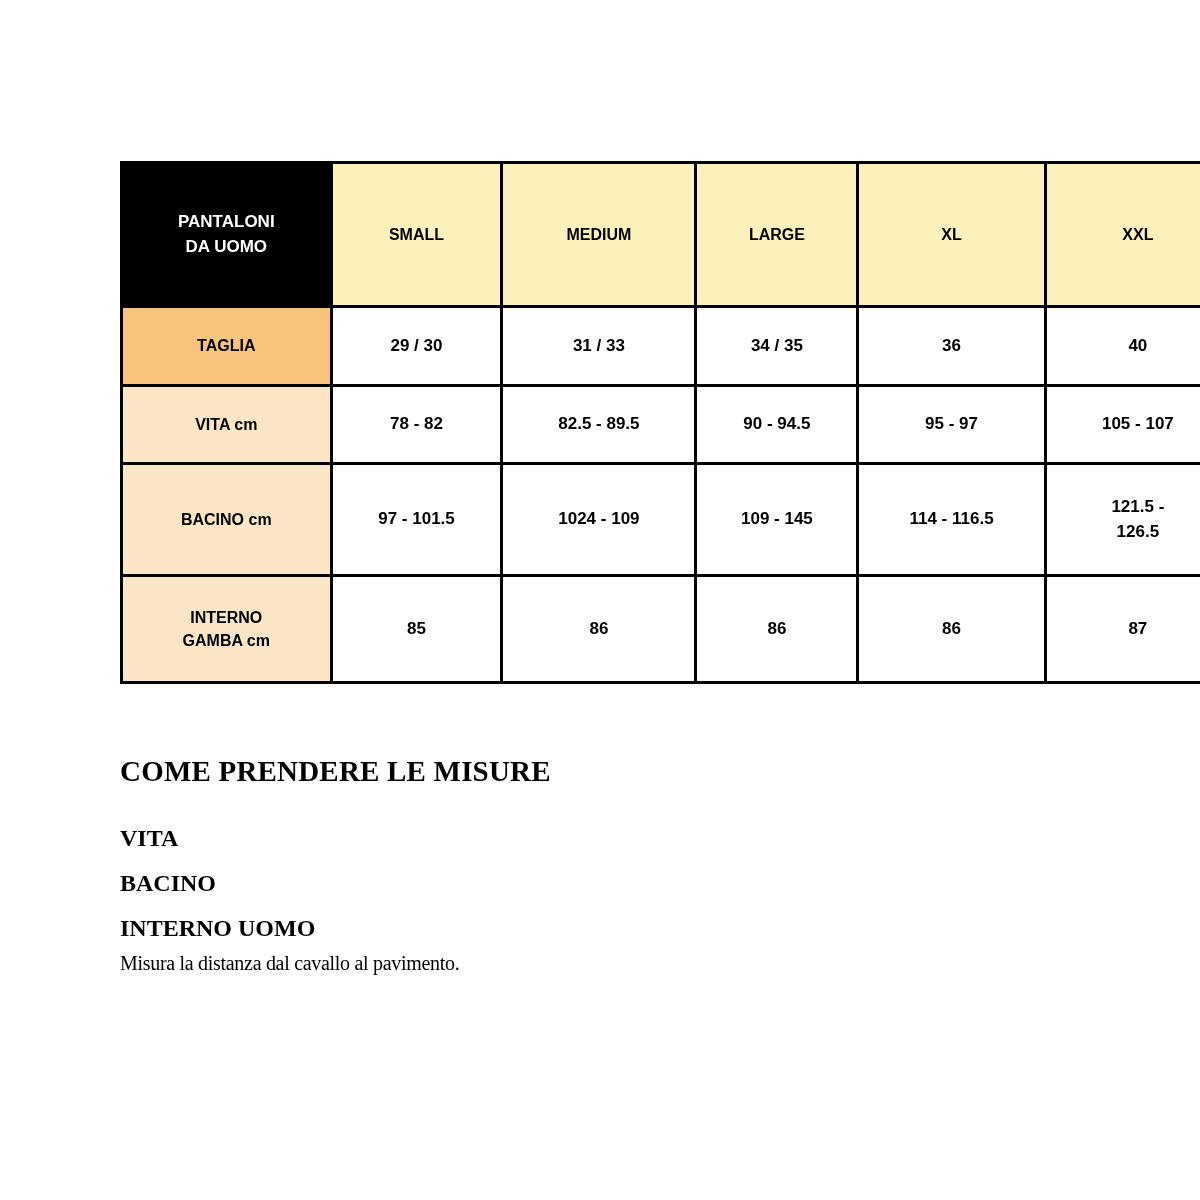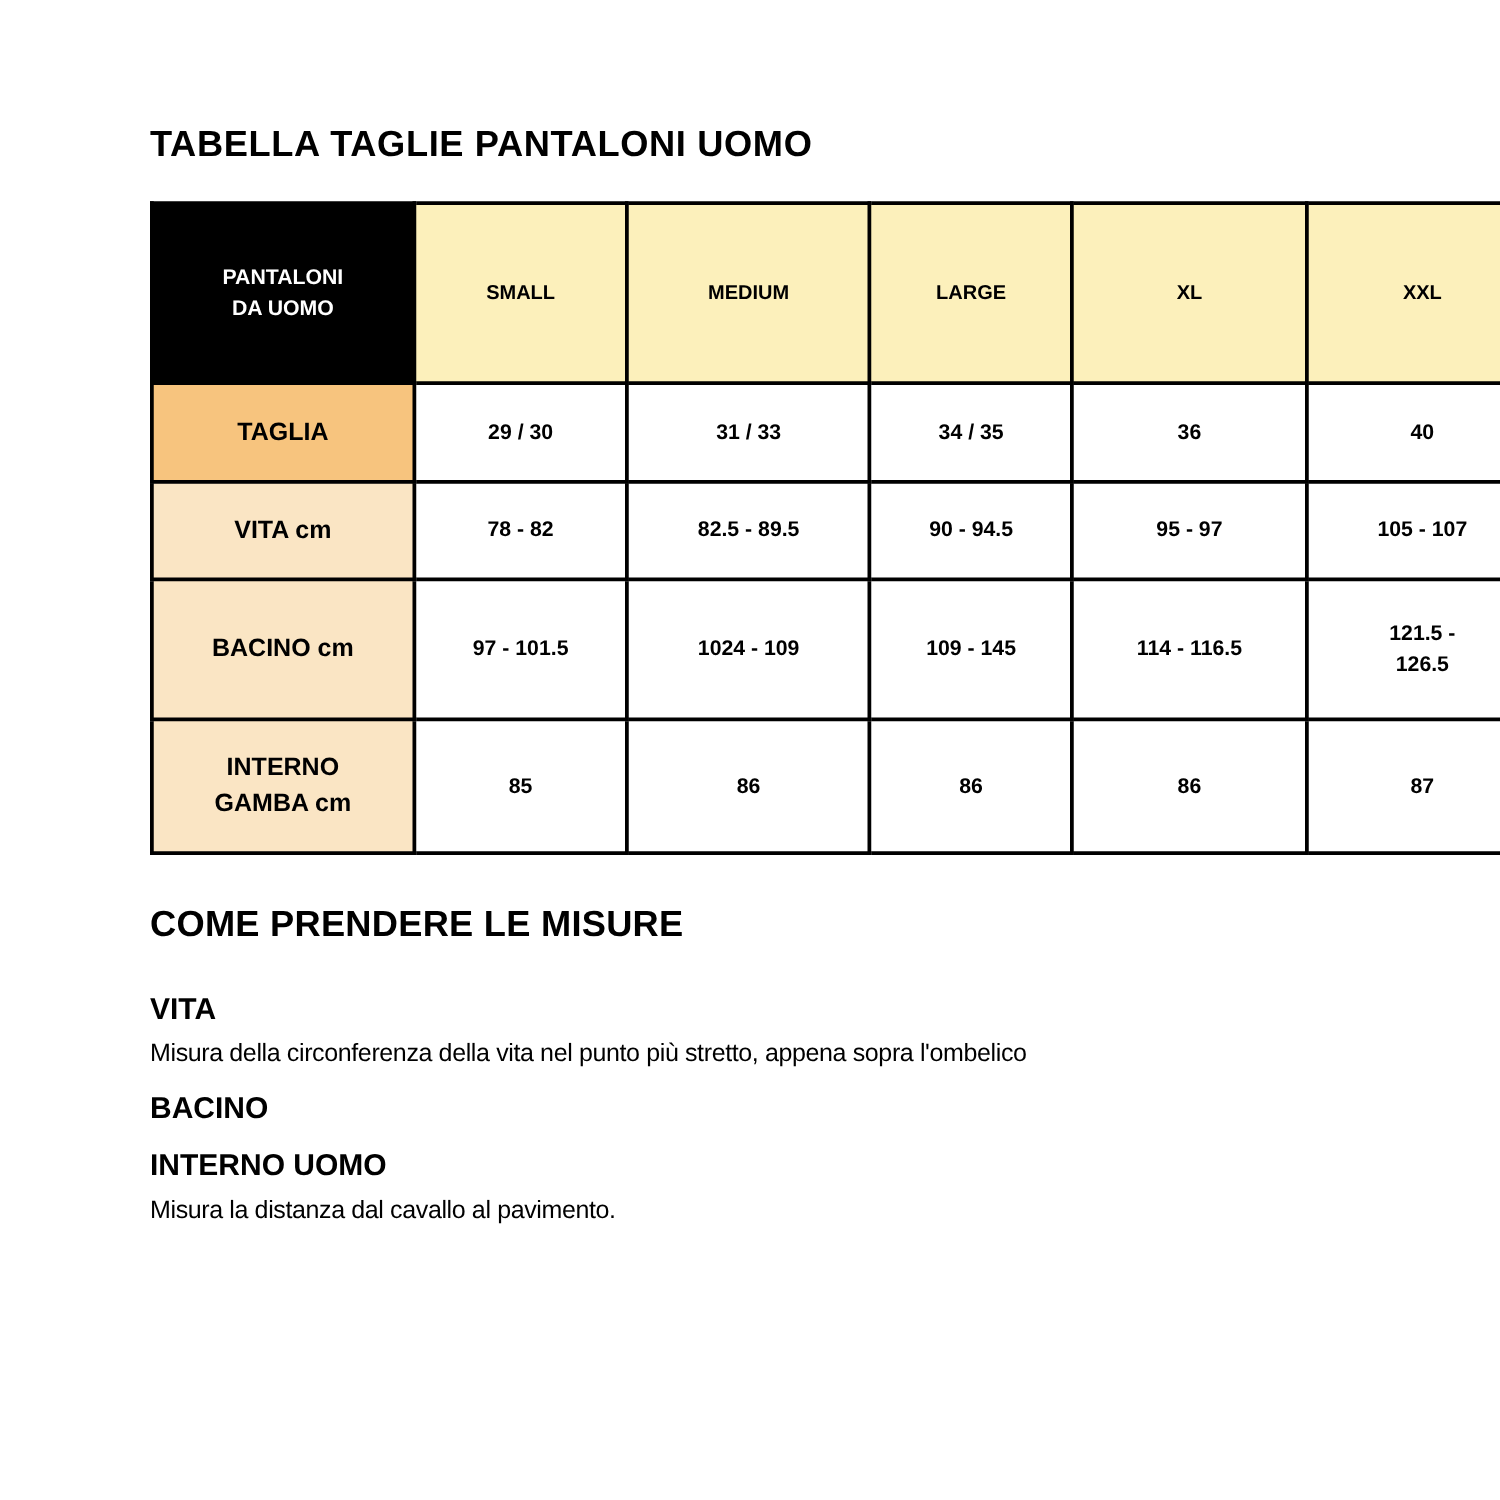--- a/index.html
+++ b/index.html
@@ -60,34 +60,35 @@
     background:var(--corner_bg);
     color:var(--corner_text);
     font-size:17px;
   }
   th.size-col{
     background:var(--size_header_bg);
     font-size:16px;
   }
   th.row-label{
     background:var(--row_label_bg);
-    font-size:20px;
+    font-size:16px;
   }
   tr.row-taglia th.row-label{
     background:var(--taglia_label_bg);
   }
   td.value-cell{
     background:var(--page_bg);
     font-size:17px;
   }
   .measure-section{
     position:absolute;
     left:120px;
-    top:724px;
+    top:755px;
     width:960px;
+    font-family:Liberation Serif, serif;
   }
   .measure-title{
     margin:0 0 37px 0;
     font-size:29px;
     font-weight:bold;
     letter-spacing:0.2px;
   }
   .measure-item + .measure-item{
     margin-top:18px;
   }
@@ -100,21 +101,20 @@
     margin:0;
     font-size:20px;
     letter-spacing:-0.3px;
   }
 </style>
 </head>
 <body>
 
 <div class="page">
 
-  <h1 class="page-title">TABELLA TAGLIE PANTALONI UOMO</h1>
 
   <table class="size-table">
     <colgroup>
       <col style="width:18.9%">
       <col style="width:15.4%">
       <col style="width:17.5%">
       <col style="width:14.6%">
       <col style="width:16.9%">
       <col style="width:16.7%">
     </colgroup>
@@ -167,21 +167,20 @@
         <td class="value-cell">87</td>
       </tr>
     </tbody>
   </table>
 
   <div class="measure-section">
     <h2 class="measure-title">COME PRENDERE LE MISURE</h2>
 
     <div class="measure-item">
       <h3>VITA</h3>
-      <p>Misura della circonferenza della vita nel punto più stretto, appena sopra l'ombelico</p>
     </div>
 
     <div class="measure-item">
       <h3>BACINO</h3>
     </div>
 
     <div class="measure-item">
       <h3>INTERNO UOMO</h3>
       <p>Misura la distanza dal cavallo al pavimento.</p>
     </div>

